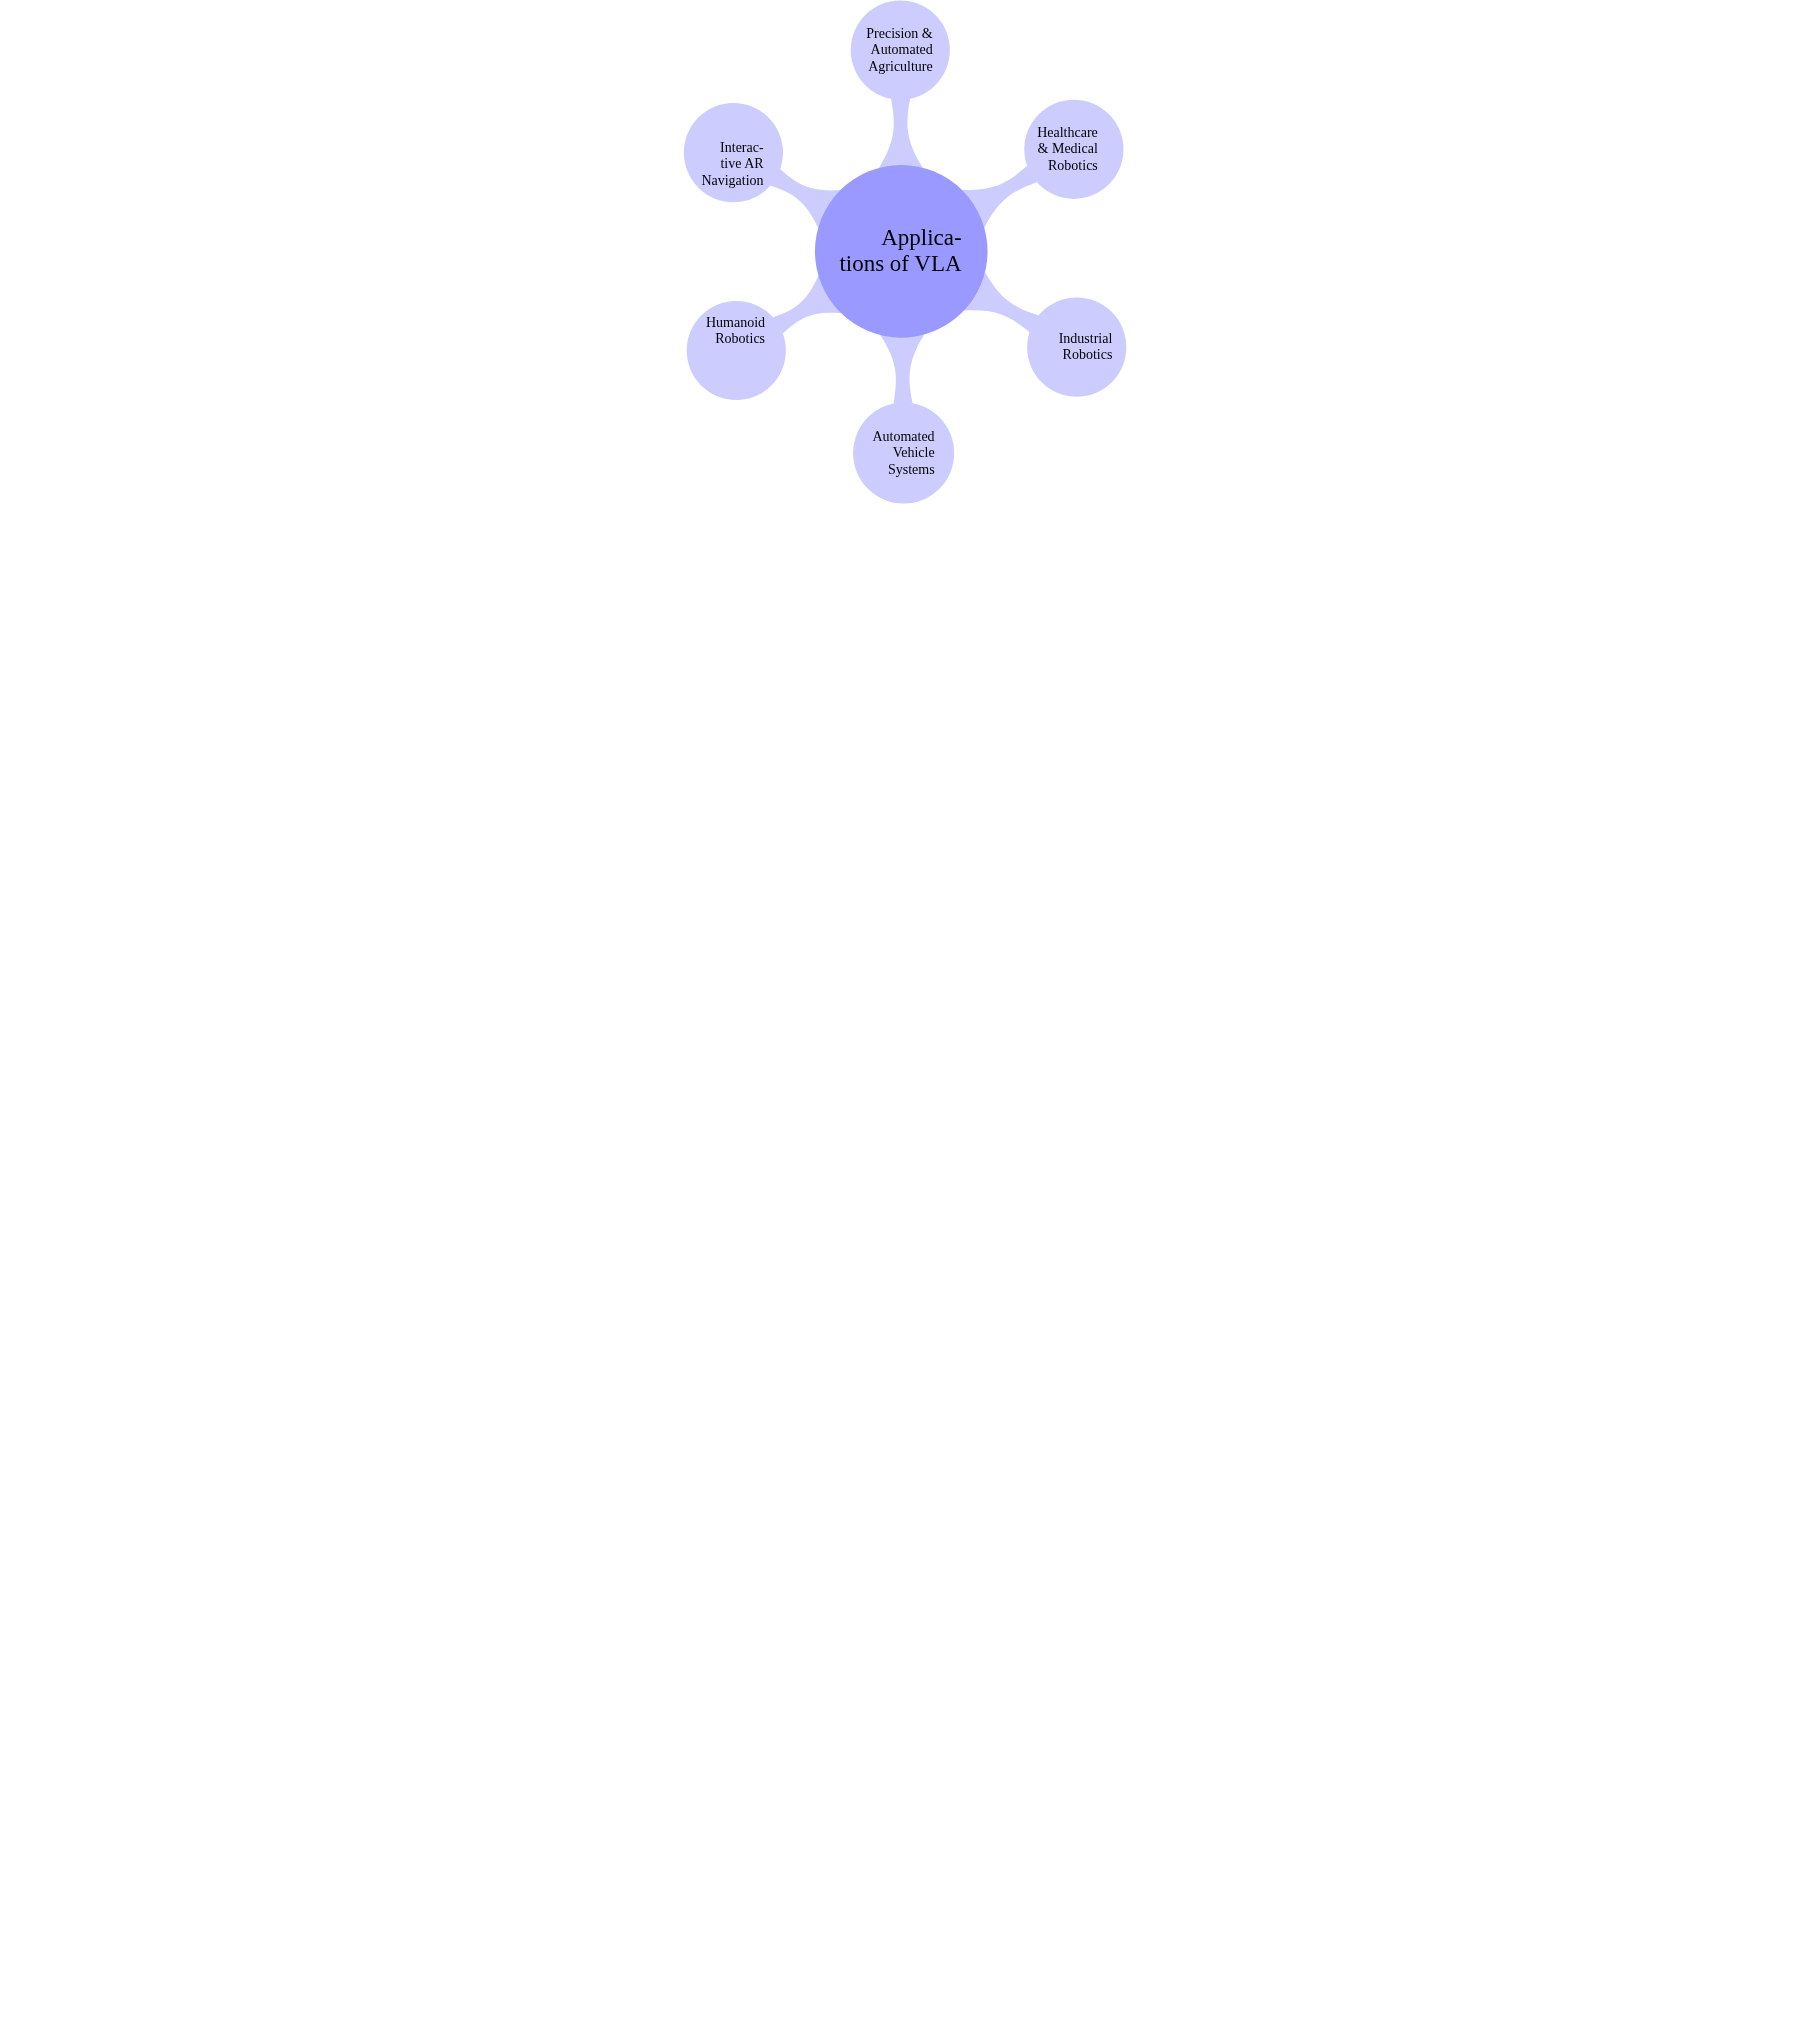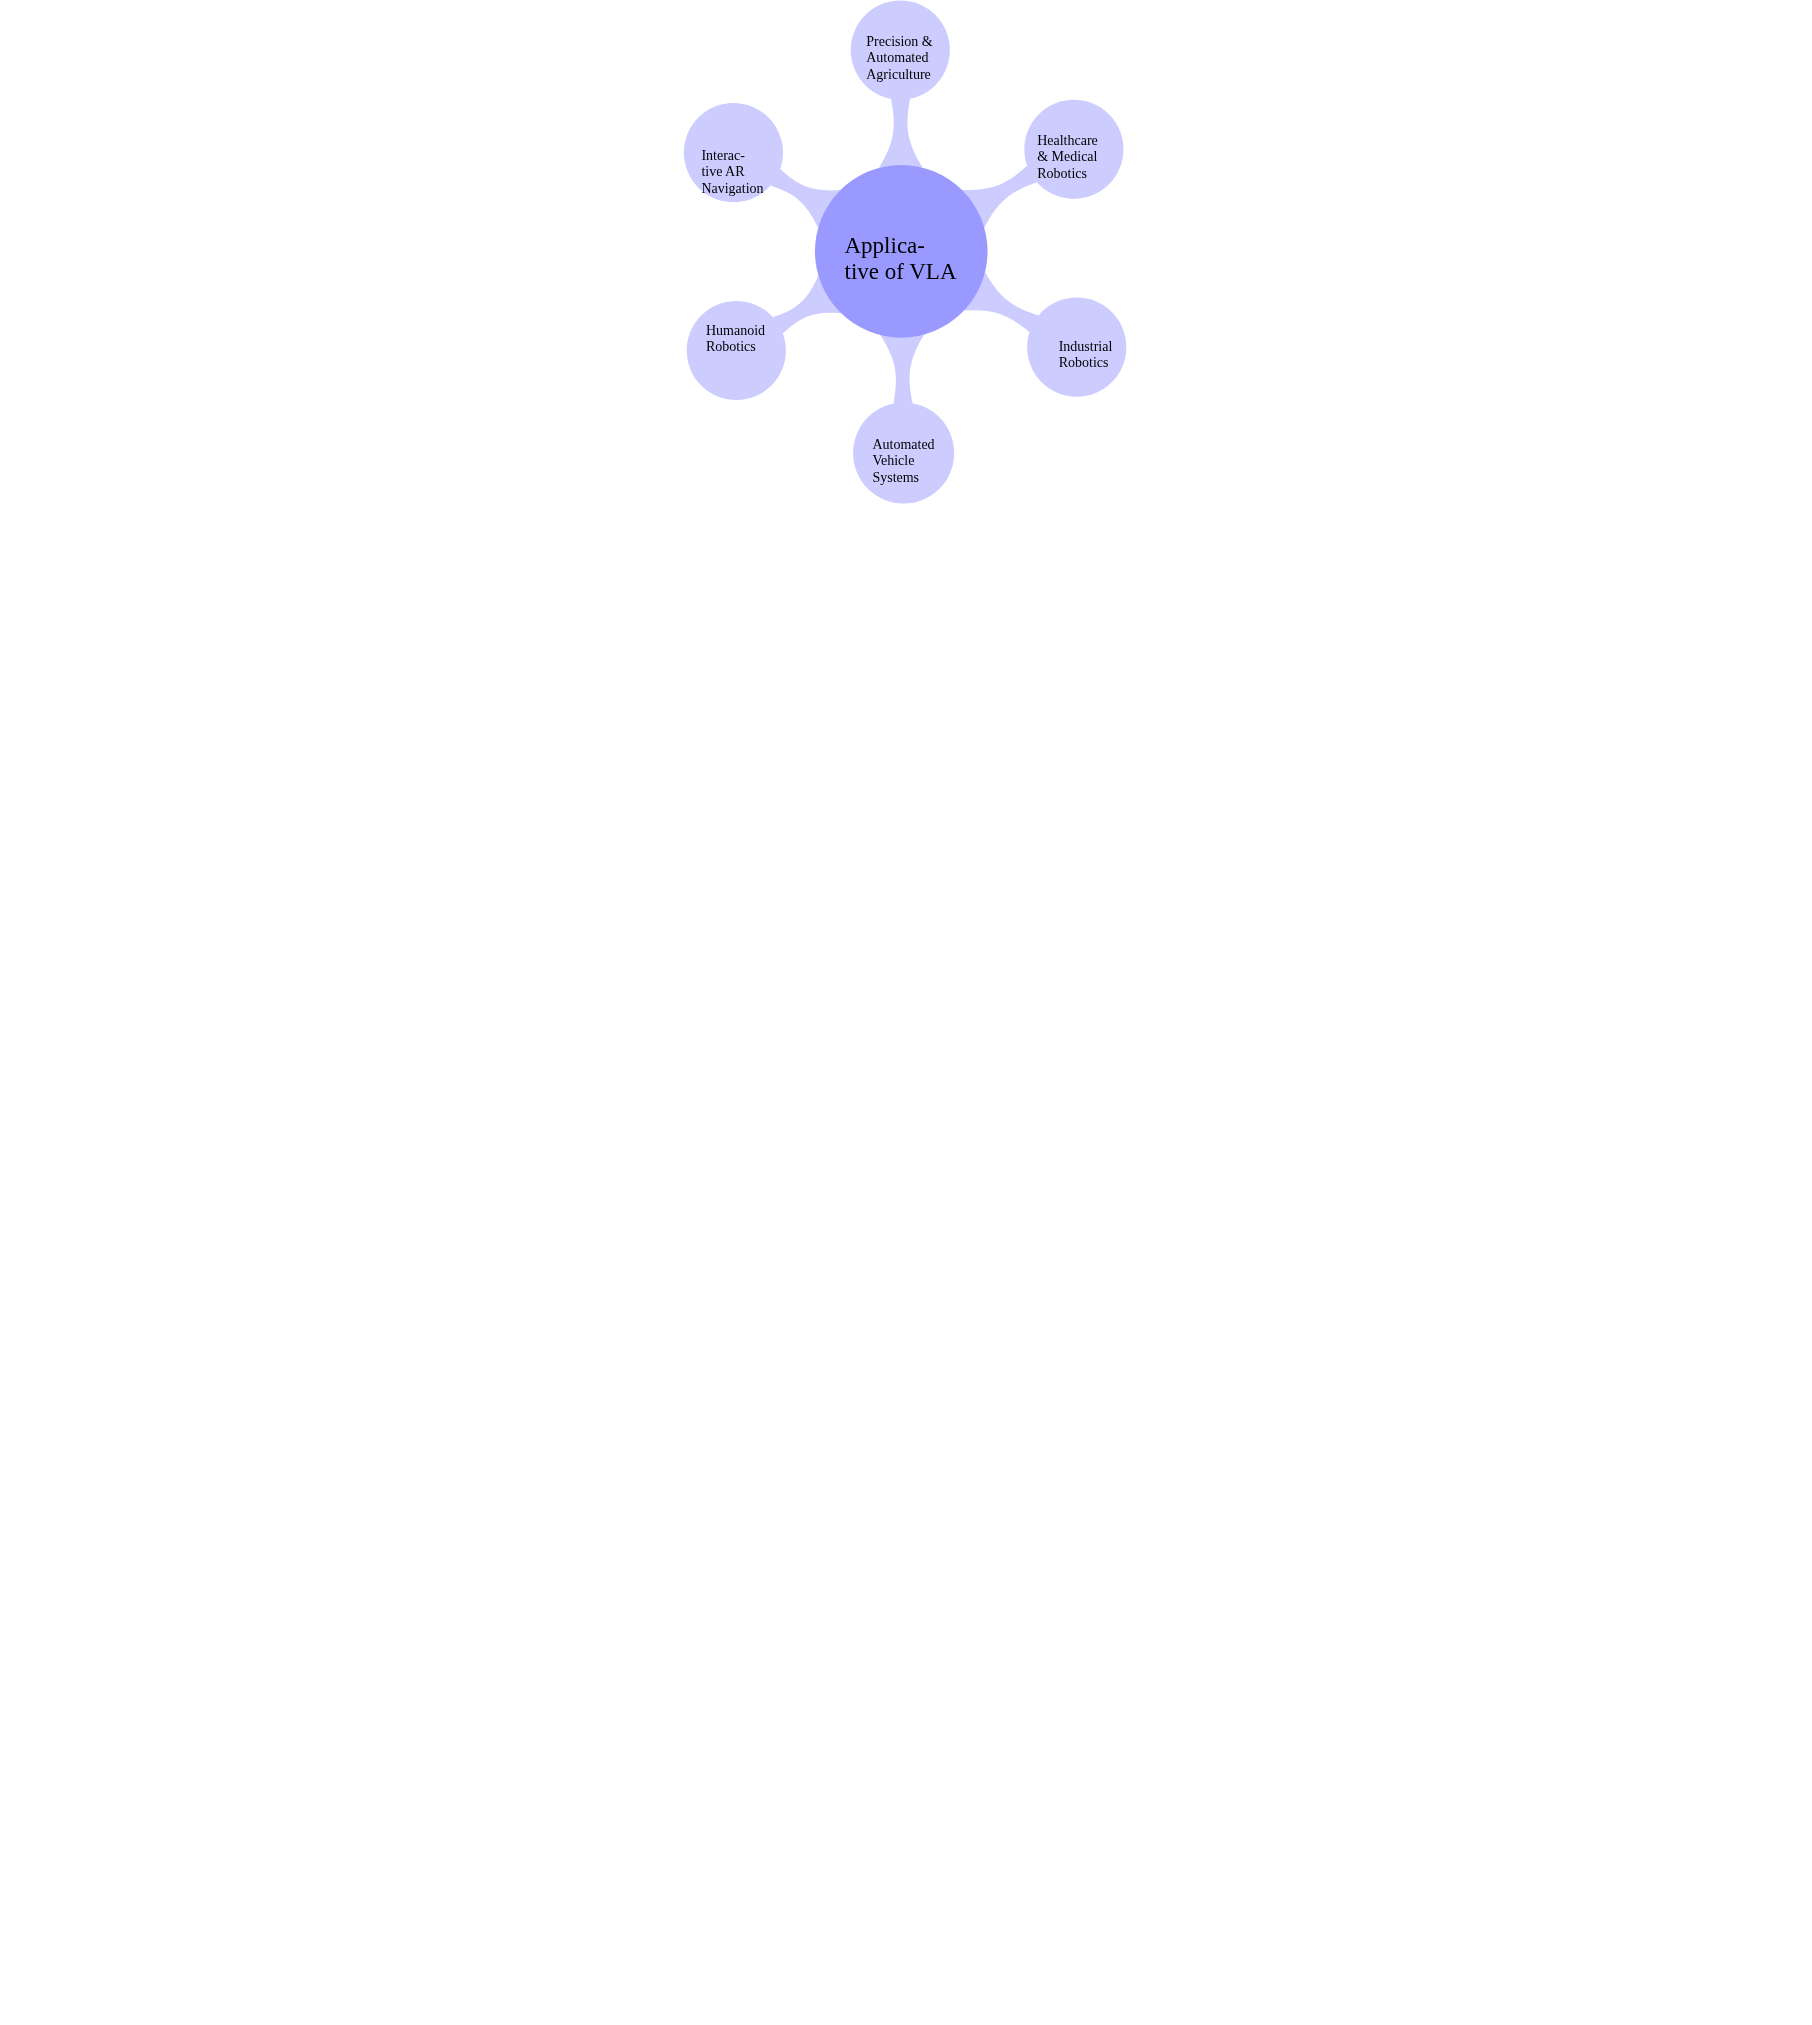--- a/index.html
+++ b/index.html
@@ -29,27 +29,26 @@
     fill: var(--satellite-fill, #ccccff);
     stroke: none;
   }
   .central-circle {
     fill: var(--center-fill, #9999ff);
     stroke: none;
   }
   .label {
     position: absolute;
     transform: translate(-50%, -50%);
-    text-align: left;
+    text-align: right;
     white-space: pre-line;
     color: var(--text-color, #000000);
     font-family: "Liberation Serif", "DejaVu Serif", serif;
     pointer-events: none;
     width: max-content;
-    margin-top: 8px;
   }
   .label.central {
     font-size: 23px;
     line-height: 1.14;
   }
   .label.sat {
     font-size: 14px;
     line-height: 1.17;
   }
 </style>
@@ -72,21 +71,21 @@
       <circle class="sat-circle" cx="826" cy="313" r="104"></circle>
       <circle class="sat-circle" cx="832" cy="728" r="104"></circle>
       <circle class="sat-circle" cx="469" cy="950" r="106"></circle>
       <circle class="sat-circle" cx="118" cy="735" r="104"></circle>
       <circle class="sat-circle" cx="112" cy="320" r="104"></circle>
     </g>
     <circle class="central-circle" cx="464" cy="527" r="181"></circle>
   </svg>
 
   <div class="label central" style="left:221px; top:251px;">Applica-
-tive of VLA</div>
+tions of VLA</div>
 
   <div class="label sat" style="left:220px; top:51px;">Precision &amp;
 Automated
 Agriculture</div>
   <div class="label sat" style="left:388px; top:150px;">Healthcare
 &amp; Medical
 Robotics</div>
   <div class="label sat" style="left:406px; top:347px;">Industrial
 Robotics</div>
   <div class="label sat" style="left:224px; top:454px;">Automated

